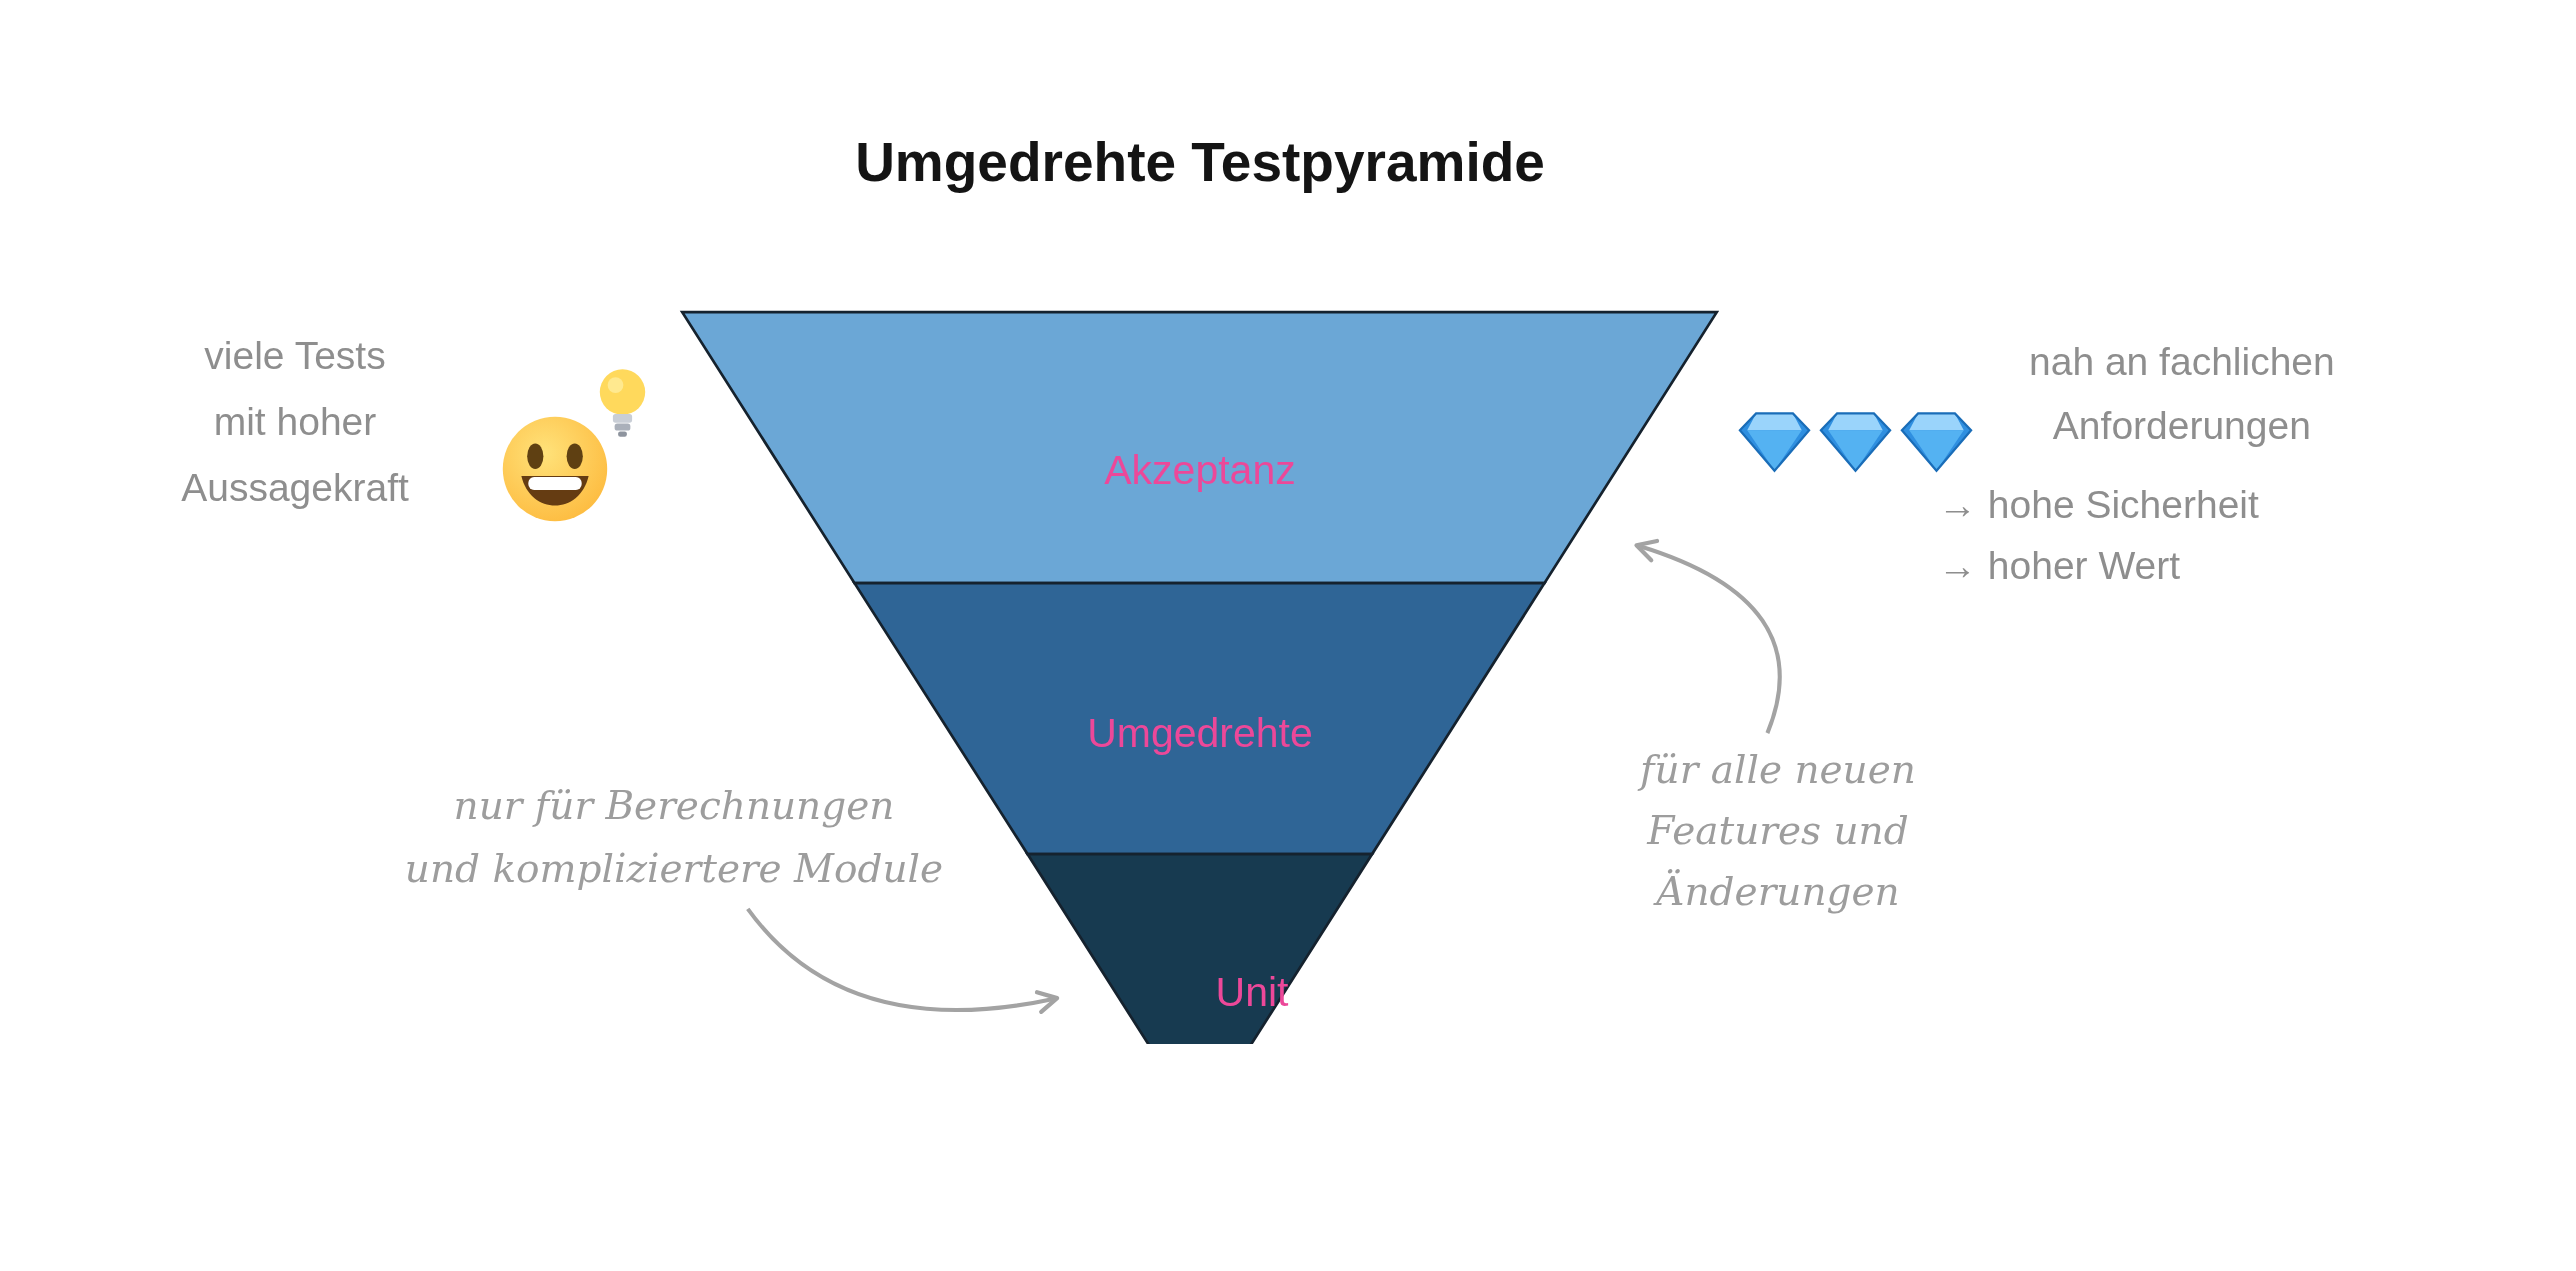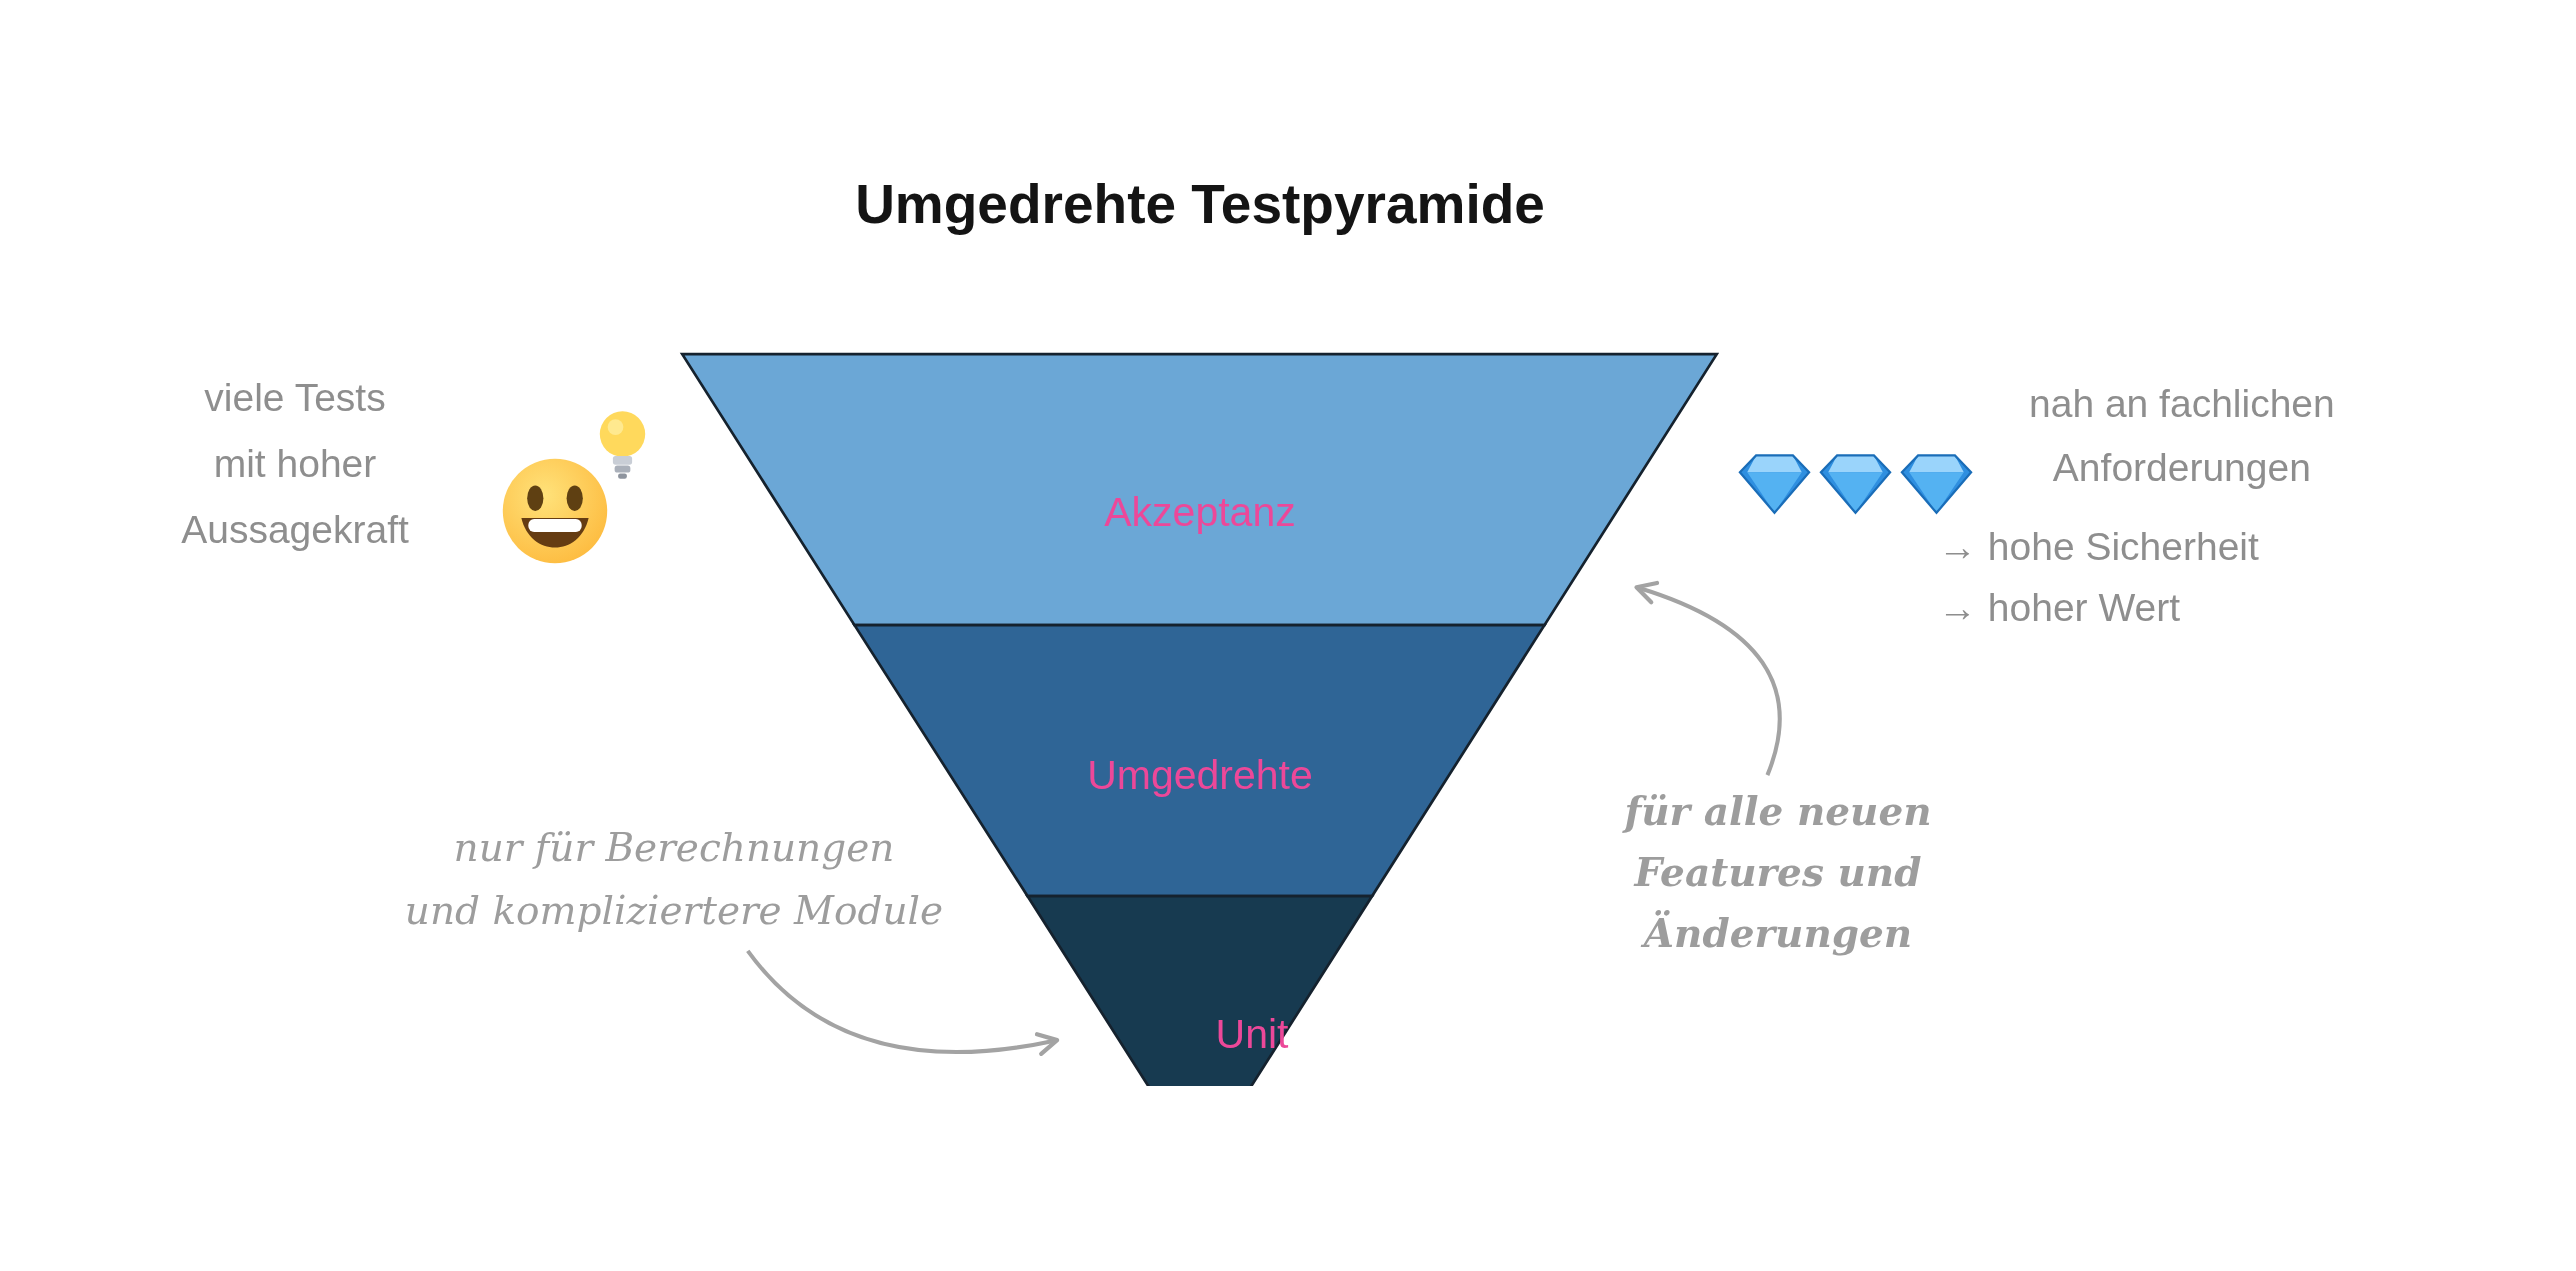--- a/index.html
+++ b/index.html
@@ -3,21 +3,20 @@
 <meta charset="utf-8">
 <style>
   html,body { margin:0; padding:0; background:#ffffff; }
   .canvas {
     position:relative;
     width:2576px;
     height:1044px;
     background:#ffffff;
     overflow:hidden;
     font-family:"Liberation Sans", sans-serif;
-    margin-top:42px;
   }
   .layer-svg {
     position:absolute; left:0; top:0; width:2576px; height:1271px;
   }
   .title {
     position:absolute; left:1200px; top:130px;
     transform:translateX(-50%);
     margin:0;
     font-size:55px; font-weight:700; color:#141414;
     white-space:nowrap;
@@ -39,21 +38,21 @@
   .right-top-bullets { left:1938px; top:474px; text-align:left; line-height:61px; }
   .handwriting {
     position:absolute;
     color:#9d9d9d; font-size:39px; font-style:italic;
     font-family:"DejaVu Serif", serif;
     line-height:63px;
     white-space:nowrap; text-align:center;
   }
   .handwriting .line { display:block; }
   .left-bottom-text { left:674px; top:774px; transform:translateX(-50%); }
-  .right-bottom-text { left:1778px; top:739px; transform:translateX(-50%); line-height:61px;font-weight:bold; }
+  .right-bottom-text { left:1778px; top:739px; transform:translateX(-50%); line-height:61px; }
   .icon-abs { position:absolute; }
 </style>
 </head>
 <body>
 
 <div class="canvas">
 
   <svg class="layer-svg" viewBox="0 0 3811 1881">
     <defs>
       <marker id="arrowhead" viewBox="0 0 10 10" refX="7.5" refY="5" markerWidth="6.5" markerHeight="6.5" orient="auto">

